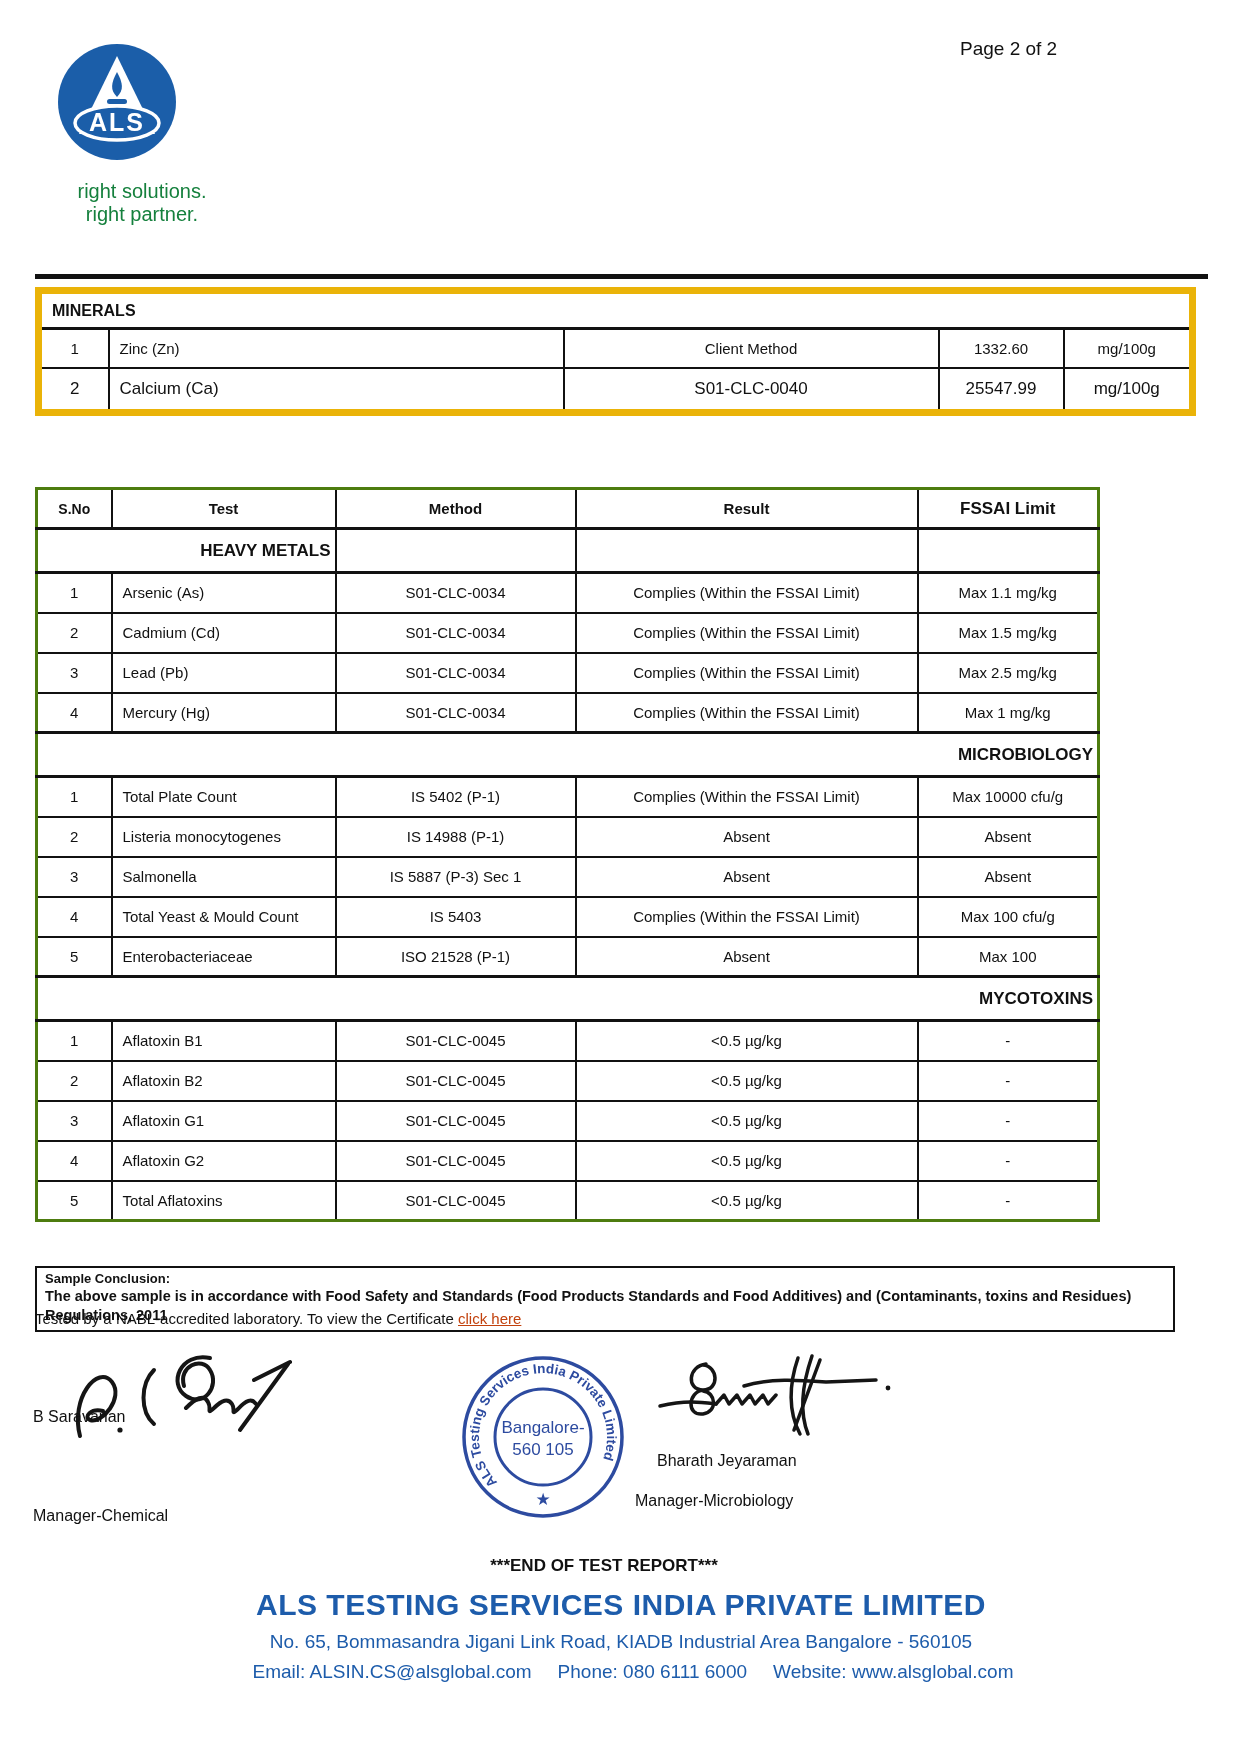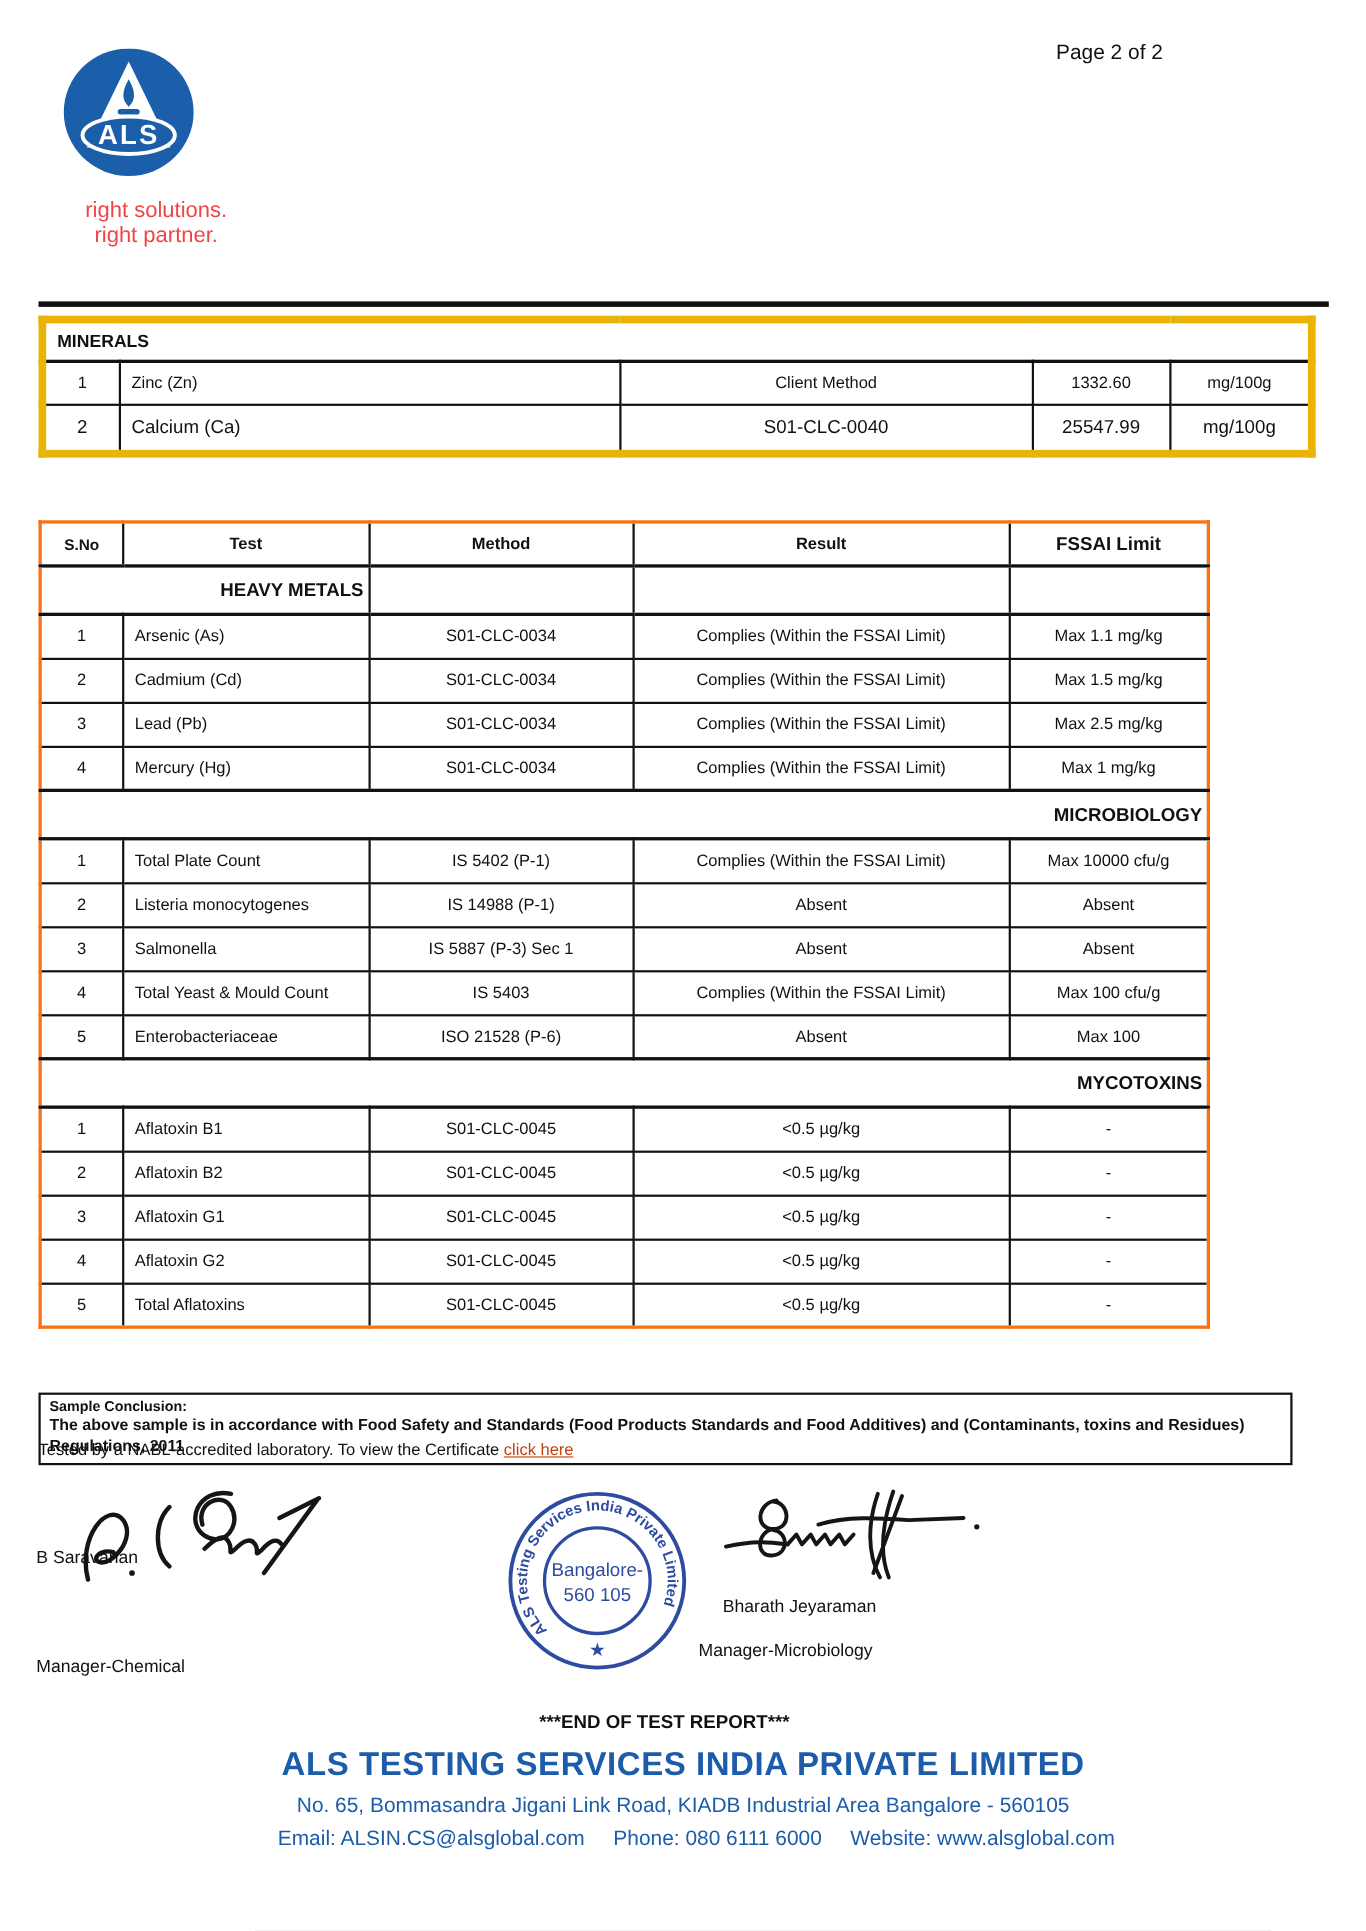--- a/index.html
+++ b/index.html
@@ -4,34 +4,34 @@
 <style>
   html,body{margin:0;padding:0;background:#e8e8e8;}
   .page{
     position:relative;width:1242px;height:1755px;background:#ffffff;
     font-family:"Liberation Sans",sans-serif;color:#111;overflow:hidden;margin:0 auto;
   }
   
   .page-label{position:absolute;left:960px;top:38px;font-size:19px;}
   .logo-svg{position:absolute;left:56px;top:44px;}
   .tagline{position:absolute;left:44px;top:180px;width:196px;text-align:center;
-    color:#ef4444;font-size:20px;line-height:23px;}
+    color:#15803d;font-size:20px;line-height:23px;}
   .top-rule{position:absolute;left:35px;top:274px;width:1173px;height:5px;background:#111;}
   
   table{border-collapse:collapse;table-layout:fixed;background:#fff;}
   td,th{border:2px solid #111;vertical-align:middle;text-align:center;
     font-size:15px;padding:0 4px;overflow:hidden;}
   .left{text-align:left;padding-left:10px;}
   .minerals{position:absolute;left:35px;top:287px;width:1154px;border:7px solid #eab308;}
   .minerals tr{height:39px;}
   .minerals tr.title-row{height:38px;}
   .minerals td.tbl-title{text-align:left;padding-left:10px;font-weight:bold;font-size:16px;
     border-bottom:3px solid #111;}
   .minerals tr.big-row td{font-size:17px;height:40px;}
-  .results{position:absolute;left:35px;top:473px;width:1062px;border:3px solid #f97316;}
+  .results{position:absolute;left:35px;top:487px;width:1062px;border:3px solid #4d7c0f;}
   .results tr{height:40px;}
   .results th{font-weight:bold;border-bottom:3px solid #111;}
   .results th.limit-th{font-size:17px;margin-top:45px;}
   .results th.sno-th{font-size:14px;}
   .results td.section-title{text-align:right;padding-left:26px;font-weight:bold;font-size:17px;margin-left:44px;}
   .results tr.section-row td{border-top:3px solid #111;border-bottom:3px solid #111;height:41px;}
   
   .conclusion-box{position:absolute;left:35px;top:1266px;width:1120px;border:2px solid #111;
     padding:3px 8px 5px 8px;}
   .conclusion-box .lbl{font-weight:bold;font-size:13px;line-height:16px;}
@@ -185,21 +185,21 @@
         <tr>
           <td>4</td>
           <td class="left">Total Yeast &amp; Mould Count</td>
           <td>IS 5403</td>
           <td>Complies (Within the FSSAI Limit)</td>
           <td>Max 100 cfu/g</td>
         </tr>
         <tr>
           <td>5</td>
           <td class="left">Enterobacteriaceae</td>
-          <td>ISO 21528 (P-6)</td>
+          <td>ISO 21528 (P-1)</td>
           <td>Absent</td>
           <td>Max 100</td>
         </tr>
         <tr class="section-row">
           <td class="section-title" colspan="5">MYCOTOXINS</td>
         </tr>
         <tr>
           <td>1</td>
           <td class="left">Aflatoxin B1</td>
           <td>S01-CLC-0045</td>

